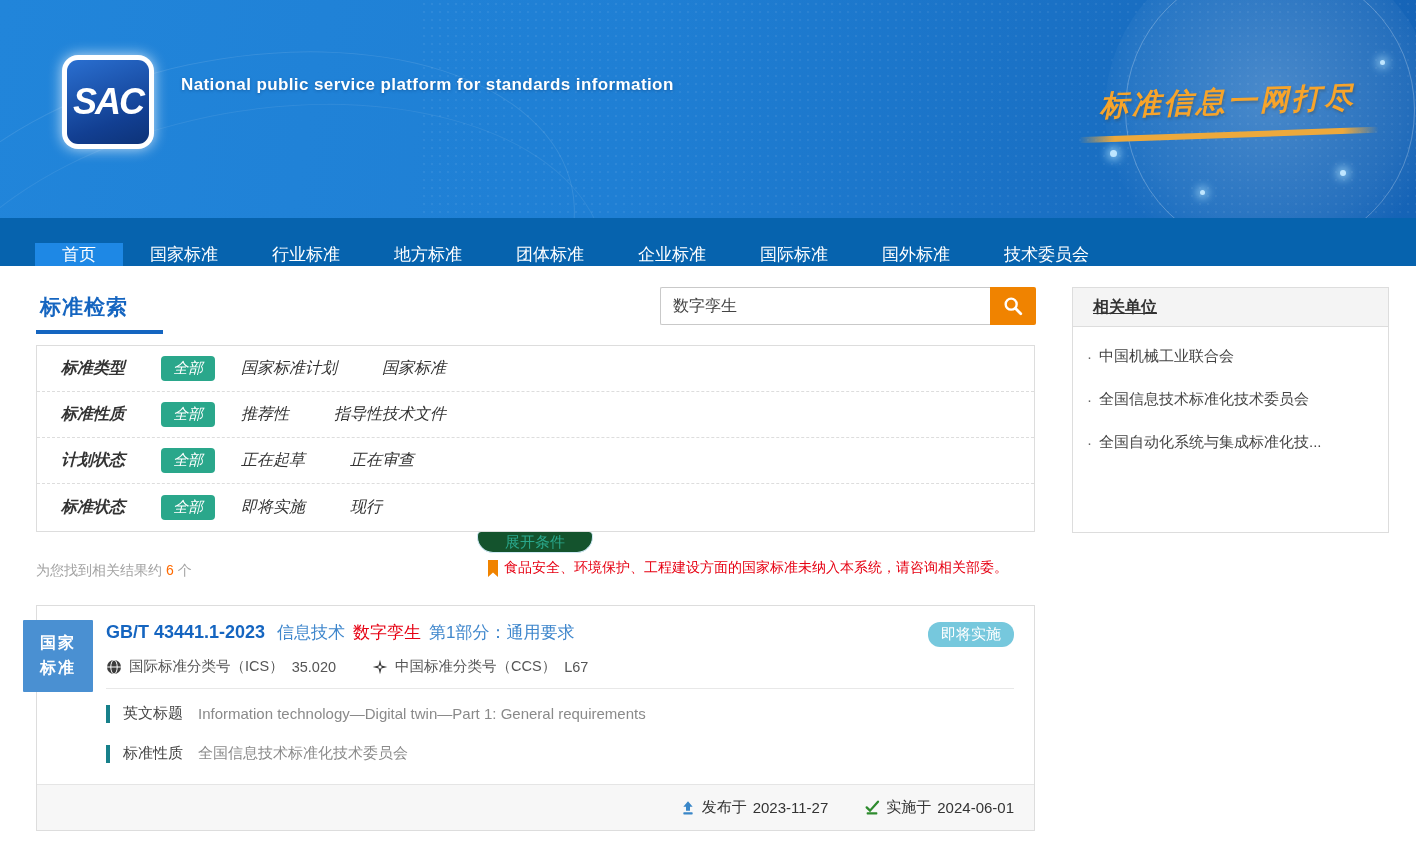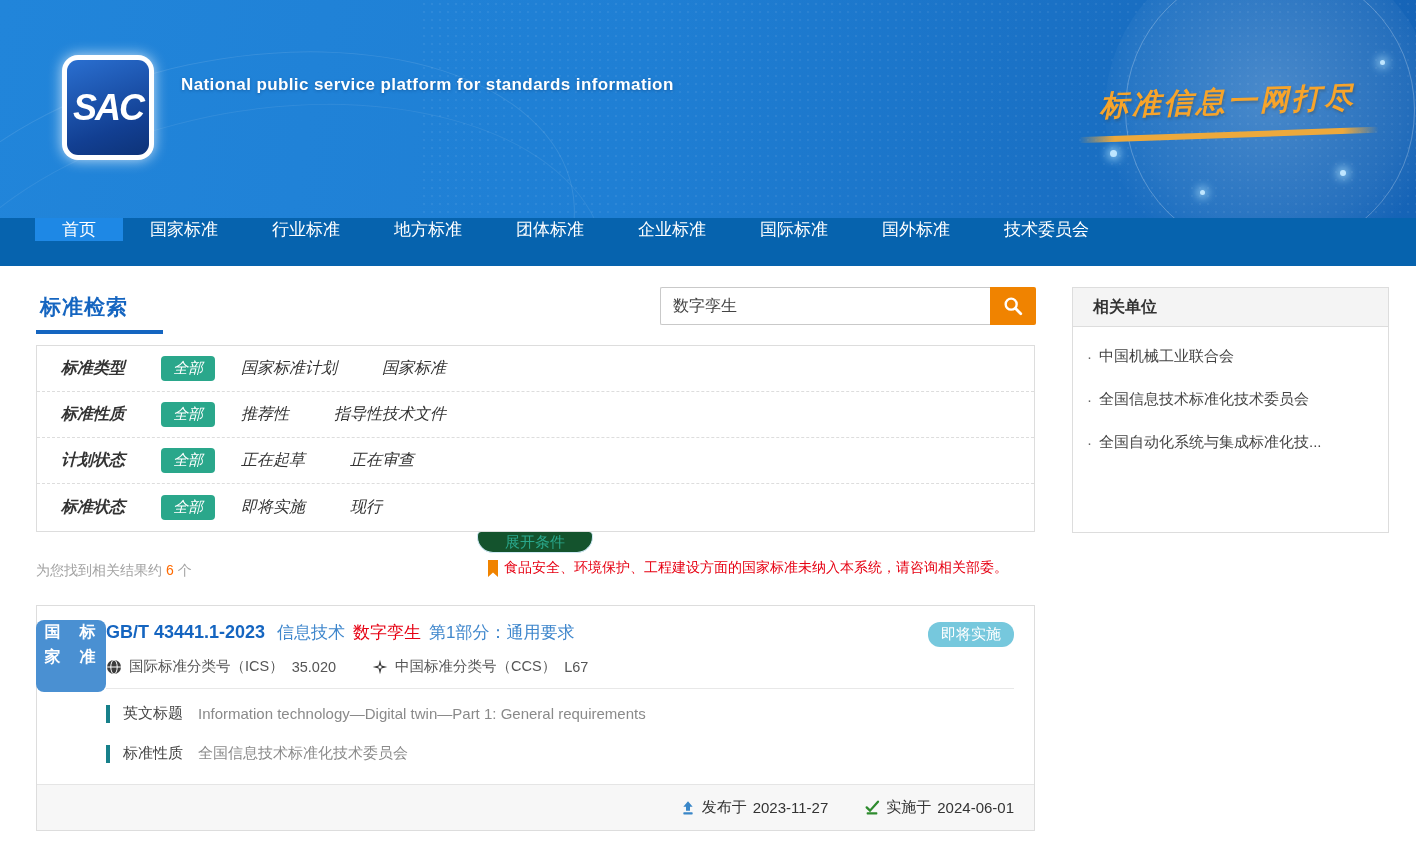--- a/index.html
+++ b/index.html
@@ -16,21 +16,21 @@
     border-radius: 50%;
     background: radial-gradient(circle at 50% 45%, rgba(255,255,255,0.22), rgba(255,255,255,0.07) 55%, transparent 72%); }
   .banner-globe-ring { position: absolute; left: 1125px; top: -35px; width: 290px; height: 290px;
     border-radius: 50%; border: 1px solid rgba(255,255,255,0.25); }
   .banner-arc { position: absolute; left: -120px; top: 60px; width: 700px; height: 400px;
     border-radius: 50%; border: 1px solid rgba(255,255,255,0.10); transform: rotate(-12deg); }
   .banner-arc2 { position: absolute; left: -90px; top: 110px; width: 700px; height: 400px;
     border-radius: 50%; border: 1px solid rgba(255,255,255,0.08); transform: rotate(-10deg); }
   .spark { position: absolute; border-radius: 50%; background: #bfe6ff; box-shadow: 0 0 10px 3px rgba(180,230,255,.8); }
 
-  .logo-wrap { position: absolute; left: 62px; top: 55px; width: 92px; height: 105px;
+  .logo-wrap { position: absolute; left: 62px; top: 55px; width: 92px; height: 94px;
     background: #fff; border-radius: 16px; padding: 5px;
     box-shadow: 0 0 14px rgba(255,255,255,.75); cursor: pointer; }
   .logo-inner { width: 100%; height: 100%; border-radius: 11px;
     background: linear-gradient(160deg, #2a6fd0 0%, #123f92 70%, #0d3378 100%);
     display: flex; align-items: center; justify-content: center; }
   .logo-text { color: #fff; font-weight: bold; font-style: italic; font-size: 36px; letter-spacing: -2px; }
 
   .title-block { position: absolute; left: 181px; top: 66px; }
   .banner-title { color: #fff; font-size: 38px; font-weight: bold; letter-spacing: 9px;
     text-shadow: 0 2px 4px rgba(0,40,90,.35); white-space: nowrap; }
@@ -40,21 +40,21 @@
   .slogan-wrap { position: absolute; left: 1078px; top: 82px; width: 300px; text-align: center;
     transform: rotate(-2deg); }
   .slogan-text { color: var(--slogan-orange, #f7a42a); font-size: 29px; font-weight: bold;
     font-style: italic; letter-spacing: 3px; white-space: nowrap;
     text-shadow: 1px 2px 3px rgba(60,40,0,.25); }
   .slogan-stroke { margin-top: 10px; height: 6px; border-radius: 3px;
     background: linear-gradient(90deg, transparent 0%, #eda93c 12%, #eda93c 88%, transparent 100%); }
 
   
   .nav { width: 1416px; height: 48px; background: var(--nav-blue, #0663ae);
-    display: flex; align-items: flex-start; padding-left: 35px; }
+    display: flex; align-items: flex-end; padding-left: 35px; }
   .nav-item { display: flex; align-items: center; padding: 0 27px; color: #fff;
     font-size: 17px; cursor: pointer; white-space: nowrap; }
   .nav-item.active { background: var(--nav-active-blue, #1e88e5); }
 
   
   .content { position: relative; width: 1416px; height: 579px; background: #fff; }
 
   .section-title { position: absolute; left: 40px; top: 27px; color: var(--brand-blue, #1565c0);
     font-size: 21px; font-weight: bold; letter-spacing: 1px; }
   .section-underline { position: absolute; left: 36px; top: 64px; width: 127px; height: 4px;
@@ -84,23 +84,23 @@
 
   .count-line { position: absolute; left: 36px; top: 296px; font-size: 14px; color: #a3a3a3; }
   .count-num { color: #ff6a00; margin: 0 4px; }
   .notice { position: absolute; left: 487px; top: 293px; display: flex; align-items: center; }
   .notice-text { color: var(--highlight-red, #e60012); font-size: 14px; margin-left: 5px; }
 
   
   .result-card { position: absolute; left: 36px; top: 339px; width: 999px; height: 226px;
     border: 1px solid #ddd; background: #fff; }
   .card-tag { position: absolute; left: -14px; top: 14px; width: 70px; height: 72px;
-    background: var(--tag-blue, #4a90d2); border-radius: 8px; color: #fff; font-size: 16px;
-    font-weight: bold; text-align: center; display: flex; 
-    justify-content: center; line-height: 1.55; letter-spacing: 2px; margin-left: 13px; }
+    background: var(--tag-blue, #4a90d2); border-radius: 1px; color: #fff; font-size: 16px;
+    font-weight: bold; text-align: center; display: flex; flex-direction: column;
+    justify-content: center; line-height: 1.55; letter-spacing: 2px; }
   .card-head { padding: 15px 20px 0 69px; }
   .card-title-row { display: flex; align-items: baseline; white-space: nowrap; cursor: pointer; }
   .card-code { font-size: 18px; font-weight: bold; color: var(--brand-blue, #1565c0); }
   .card-t1 { font-size: 17px; color: var(--link-blue, #3e86cc); margin-left: 12px; text-align: center; }
   .card-hl { font-size: 17px; color: var(--highlight-red, #e60012); margin-left: 8px; }
   .card-t2 { font-size: 17px; color: var(--link-blue, #3e86cc); margin-left: 8px; }
   .status-badge { position: absolute; right: 20px; top: 16px; background: var(--status-blue, #76c8dd);
     color: #fff; font-size: 15px; padding: 3px 13px; border-radius: 12px; }
   .card-meta-row { margin-top: 13px; display: flex; align-items: center; font-size: 14.5px; color: #555; }
   .meta-label { margin-left: 7px; }
@@ -115,21 +115,21 @@
   .card-footer { position: absolute; left: 0; right: 0; bottom: 0; height: 46px;
     background: #f7f7f7; border-top: 1px solid #e5e5e5; display: flex; align-items: center;
     justify-content: flex-end; padding-right: 20px; }
   .date-group { display: flex; align-items: center; margin-left: 30px; font-size: 15px; color: #333; }
   .date-group span { margin-left: 6px; }
 
   
   .sidebar { position: absolute; left: 1072px; top: 21px; width: 317px; height: 246px;
     border: 1px solid #ddd; background: #fff; }
   .sidebar-header { height: 39px; background: #f4f4f4; border-bottom: 1px solid #ddd;
-    display: flex; align-items: center; padding-left: 20px; font-size: 16px; font-weight: bold; color: #333; }
+    display: flex; align-items: center; padding-left: 20px; font-size: 16px; font-weight: bold; color: #333; text-decoration: underline; }
   .sidebar-list { padding: 8px 14px; }
   .sidebar-item { height: 43px; display: flex; align-items: center; font-size: 15px;
     color: #444; cursor: pointer; white-space: nowrap; overflow: hidden; }
   .sidebar-item::before { content: "·"; margin-right: 7px; color: #666; }
 
   svg { display: block; }
 </style>
 </head>
 <body>
 

